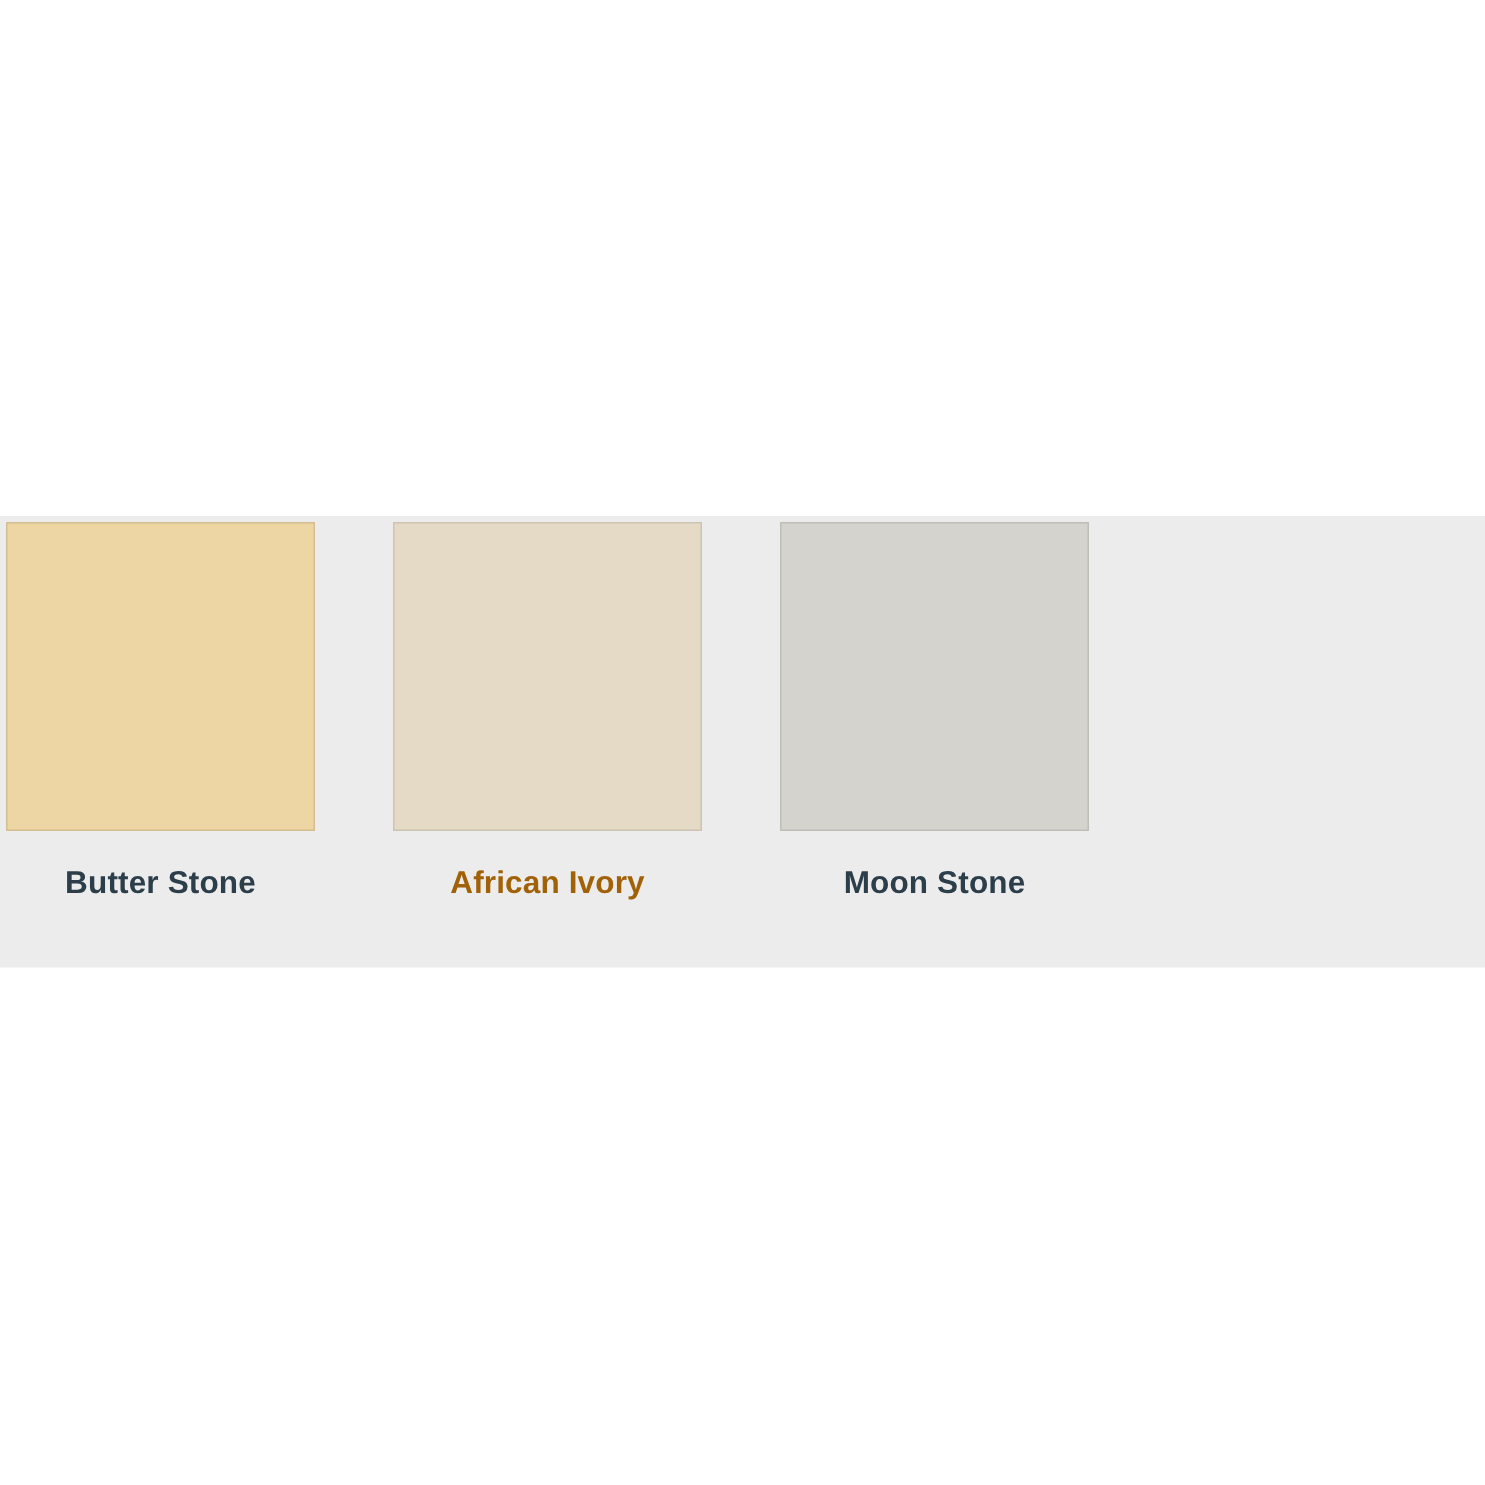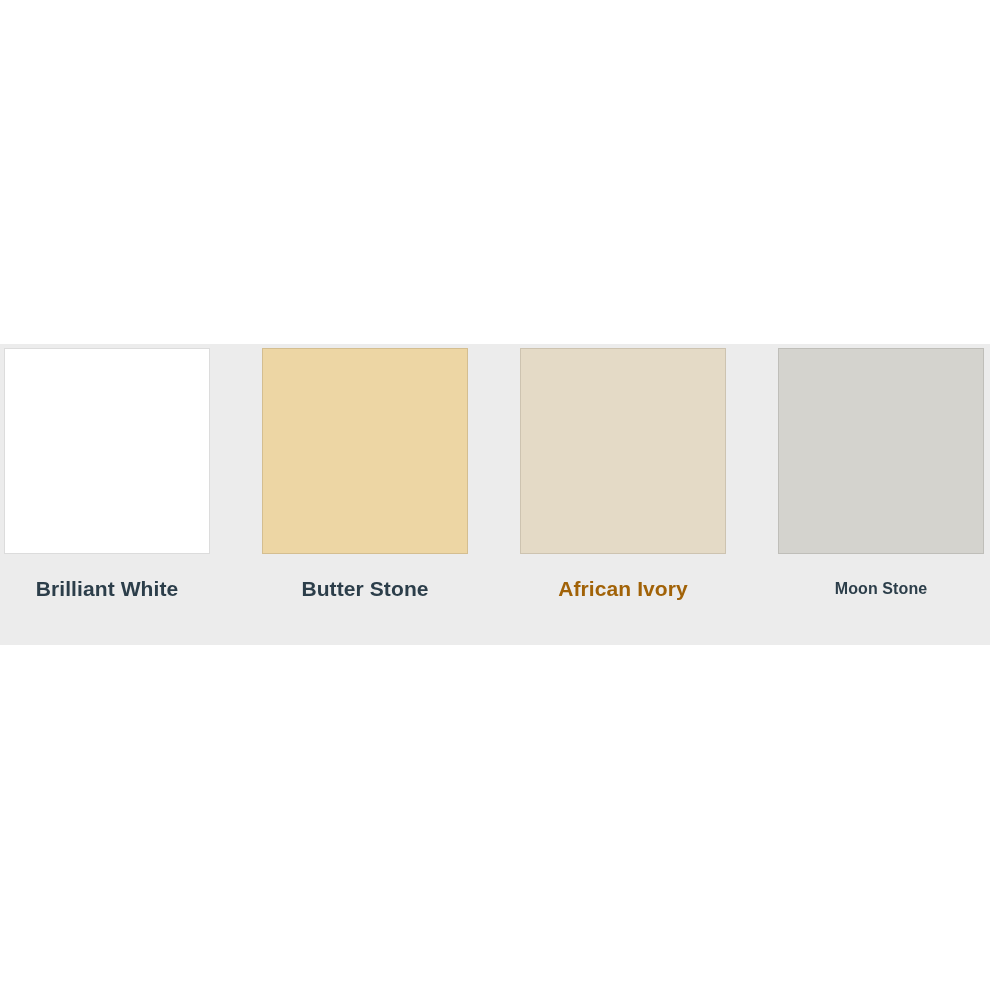--- a/index.html
+++ b/index.html
@@ -73,34 +73,30 @@
     line-height: 26px;
     white-space: nowrap;
   }
 </style>
 </head>
 <body style="background-color: rgb(255, 255, 255);">
 
 <div id="swatch-band" style="background-color: rgb(236, 236, 236); top: 344px; height: 301px;">
   <div id="swatch-row">
 
-    <div class="swatch-card">
-      <div class="swatch-chip" style="background-color: rgb(255, 255, 255); border-color: rgb(220, 220, 220);"></div>
-      <div class="swatch-label" style="color: rgb(44, 62, 74); font-size: 21px; font-weight: bold;">Brilliant White</div>
-    </div>
 
     <div class="swatch-card">
       <div class="swatch-chip" style="background-color: rgb(237, 214, 164); border-color: rgb(212, 190, 144);"></div>
       <div class="swatch-label" style="color: rgb(44, 62, 74); font-size: 21px; font-weight: bold;">Butter Stone</div>
     </div>
 
     <div class="swatch-card">
       <div class="swatch-chip" style="background-color: rgb(228, 218, 198); border-color: rgb(205, 195, 176);"></div>
       <div class="swatch-label" style="color: #a16207; font-size: 21px; font-weight: bold;">African Ivory</div>
     </div>
 
     <div class="swatch-card">
       <div class="swatch-chip" style="background-color: rgb(212, 211, 206); border-color: rgb(191, 190, 185);"></div>
-      <div class="swatch-label" style="color: rgb(44, 62, 74); font-size: 16px; font-weight: bold;">Moon Stone</div>
+      <div class="swatch-label" style="color: rgb(44, 62, 74); font-size: 21px; font-weight: bold;">Moon Stone</div>
     </div>
 
   </div>
 </div>
 
 </body></html>

